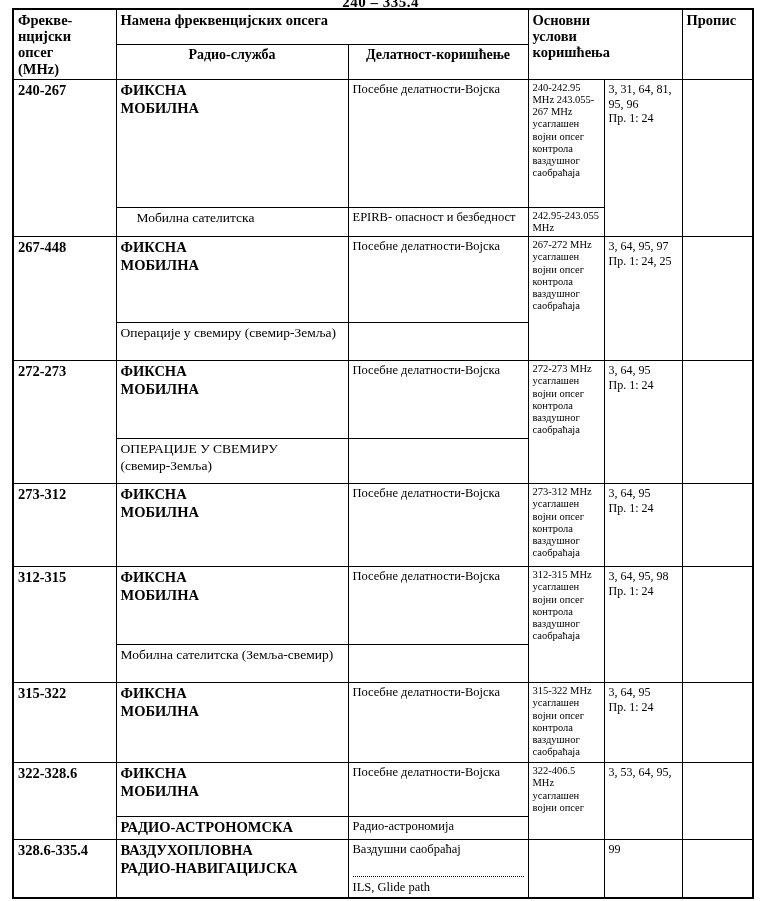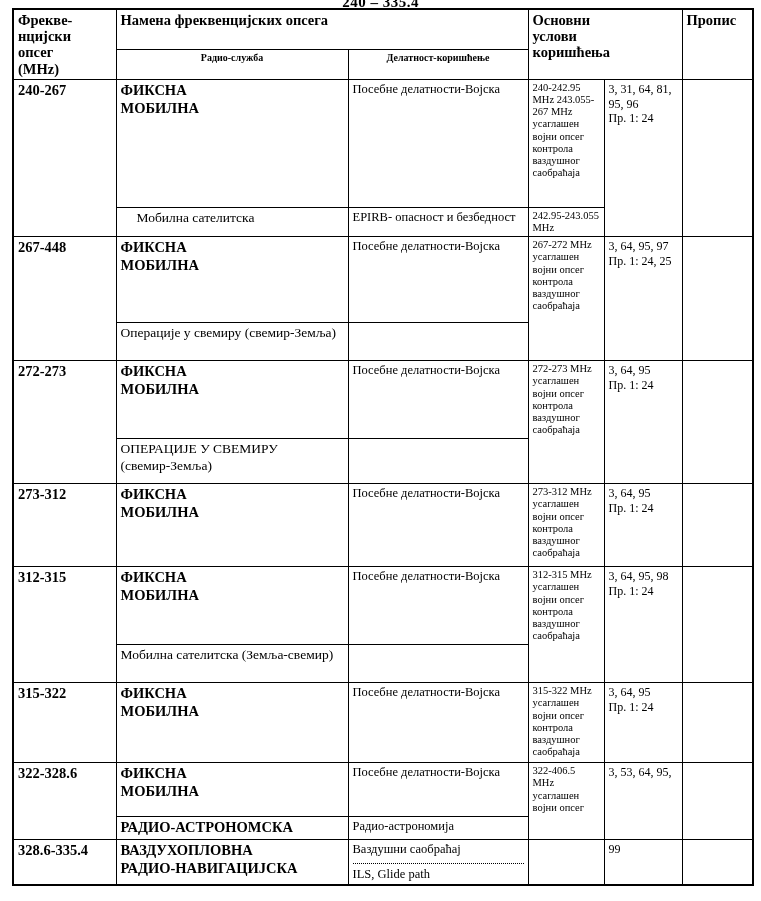--- a/index.html
+++ b/index.html
@@ -50,21 +50,21 @@
     text-align: left;
     font-weight: bold;
     font-size: 14.5px;
     line-height: 1.12;
     vertical-align: middle;
     padding: 3px 2px;
   }
   .hdr-sub {
     text-align: center;
     font-weight: bold;
-    font-size: 10px;
+    font-size: 14px;
     vertical-align: middle;
     padding: 3px 2px;
   }
   
   col.c-band   { width: 103px; }
   col.c-serv   { width: 232px; }
   col.c-act    { width: 180px; }
   col.c-cond   { width: 76px; }
   col.c-note   { width: 78px; }
   col.c-reg    { width: 71px; }
@@ -285,21 +285,21 @@
           </td>
         </tr>
         <tr>
           <td class="band" rowspan="1">328.6-335.4</td>
           <td class="service-main" style="height: 44px;">
             <div>ВАЗДУХОПЛОВНА</div>
             <div>РАДИО-НАВИГАЦИЈСКА</div>
           </td>
           <td class="activity">
             <div>Ваздушни саобраћај</div>
-            <div style="margin-top: 5px; border-top: 1px dotted rgb(0, 0, 0); padding-top: 3px;">ILS, Glide path</div>
+            <div style="margin-top: 18px; border-top: 1px dotted rgb(0, 0, 0); padding-top: 3px;">ILS, Glide path</div>
           </td>
           <td class="cond" rowspan="1"></td>
           <td class="note" rowspan="1" style="white-space: pre-line;">99</td>
           <td class="reg" rowspan="1"></td>
         </tr>
       </tbody>
   </table>
 
 </div>
 

